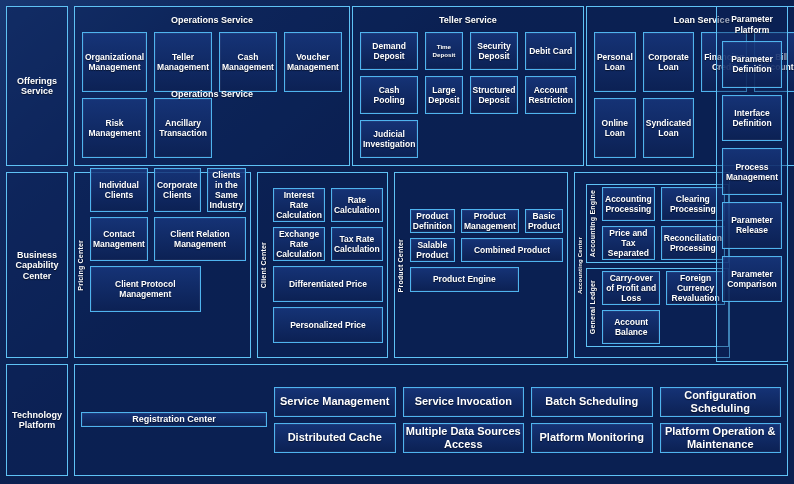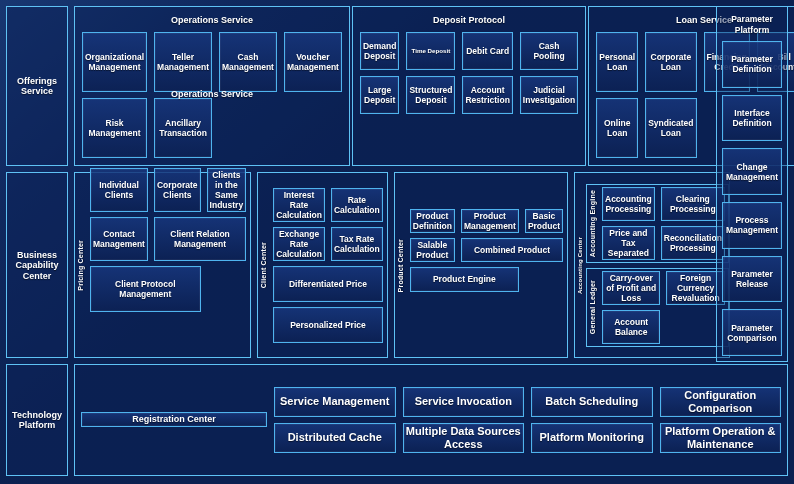--- a/index.html
+++ b/index.html
@@ -233,24 +233,25 @@
               <div class="bx leaf">Cash Management</div>
               <div class="bx leaf">Voucher Management</div>
               <div class="bx leaf">Risk Management</div>
               <div class="bx leaf">Ancillary Transaction</div>
             </div>
           </div>
           <div class="mid-label" style="top:83px;">Operations Service</div>
         </div>
 
         <div class="bx region svc">
-          <div class="svc-title">Deposit Protocol</div>
+          <div class="svc-title">Teller Service</div>
           <div class="svc-grid rows3">
             <div class="bx leaf">Demand Deposit</div>
             <div class="bx leaf tiny">Time Deposit</div>
+            <div class="bx leaf">Security Deposit</div>
             <div class="bx leaf">Debit Card</div>
             <div class="bx leaf">Cash Pooling</div>
             <div class="bx leaf">Large Deposit</div>
             <div class="bx leaf">Structured Deposit</div>
             <div class="bx leaf">Account Restriction</div>
             <div class="bx leaf">Judicial Investigation</div>
           </div>
         </div>
 
         <div class="bx region svc">
@@ -266,21 +267,20 @@
         </div>
 
       </div>
     </div>
 
     <div class="bx region" id="param-panel" style="position:absolute; right:6px; top:6px; height:356px;">
       <div id="param-title">Parameter Platform</div>
       <div id="param-list">
         <div class="bx leaf">Parameter Definition</div>
         <div class="bx leaf">Interface Definition</div>
-        <div class="bx leaf">Change Management</div>
         <div class="bx leaf">Process Management</div>
         <div class="bx leaf">Parameter Release</div>
         <div class="bx leaf">Parameter Comparison</div>
       </div>
     </div>
 
   </div>
 
   <div class="row" id="row2">
 
@@ -363,21 +363,21 @@
       <span style="white-space: pre-line;">Technology
 Platform</span>
     </div>
 
     <div class="bx region" id="row3-main">
       <div class="bx leaf" id="reg-center">Registration Center</div>
       <div id="tech-grid">
         <div class="bx leaf">Service Management</div>
         <div class="bx leaf">Service Invocation</div>
         <div class="bx leaf">Batch Scheduling</div>
-        <div class="bx leaf">Configuration Comparison</div>
+        <div class="bx leaf">Configuration Scheduling</div>
         <div class="bx leaf">Distributed Cache</div>
         <div class="bx leaf">Multiple Data Sources Access</div>
         <div class="bx leaf">Platform Monitoring</div>
         <div class="bx leaf">Platform Operation &amp; Maintenance</div>
       </div>
     </div>
 
   </div>
 
 </div>

